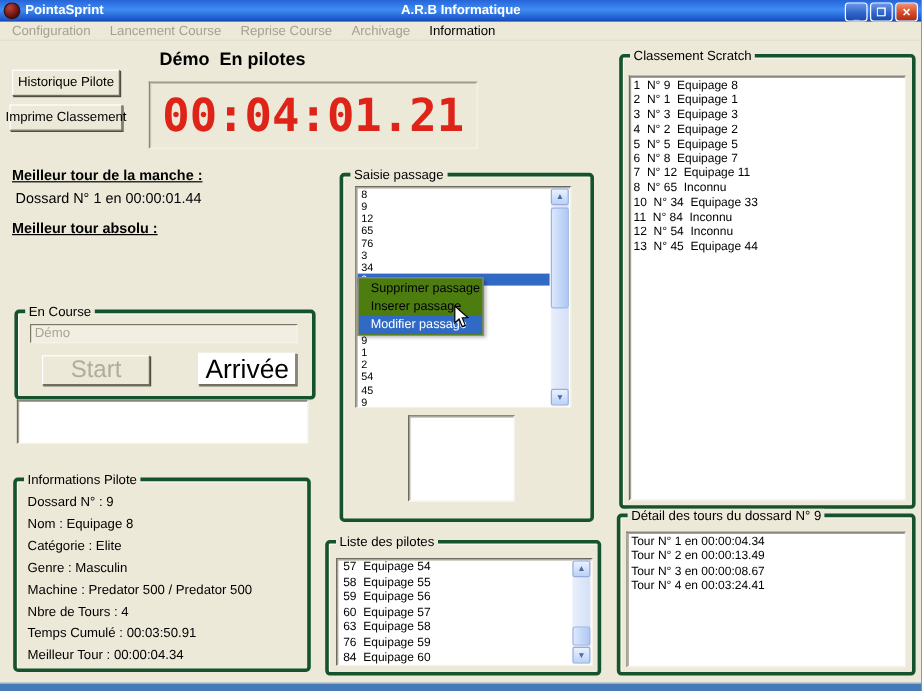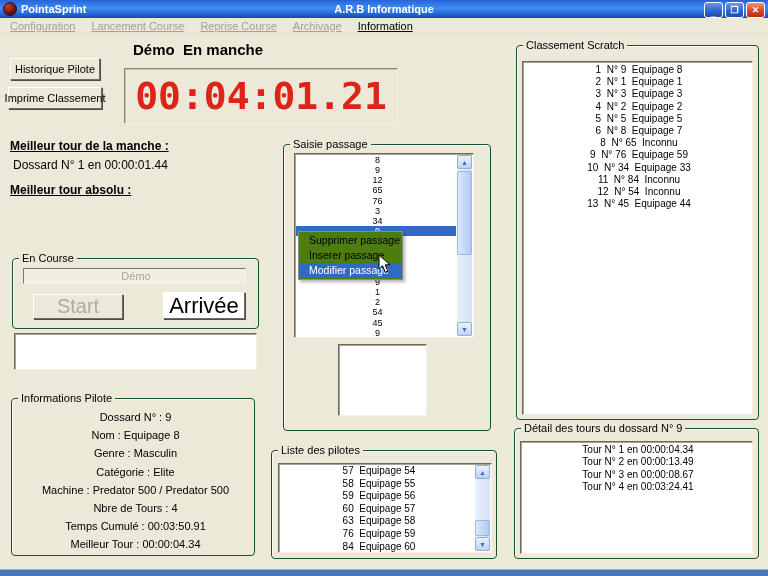--- a/index.html
+++ b/index.html
@@ -24,25 +24,25 @@
     font-size:9px;line-height:9px;color:#fff;font-weight:bold;
     background:linear-gradient(180deg,#6A96E8,#2E62C8 60%,#1E4AA8);}
   .winbtn.close{background:linear-gradient(180deg,#F0926E,#D6492A 55%,#B02E10);}
   .winbtn.min span{transform:translateY(3px);}
   
   .menubar{
     position:absolute;left:0;top:18px;width:768px;height:16px;
     display:flex;align-items:center;font-size:11px;padding-left:2px;box-sizing:border-box;
     border-bottom:1px solid #E2DFD0;
   }
-  .menu-item{padding:0 8px;white-space:pre;text-decoration:underline;}
+  .menu-item{padding:0 8px;white-space:pre;}
   .menu-item.disabled{color:#A5A192;}
   
-  .group{position:absolute;border:1px solid #14532d;border-radius:4px;
-    box-shadow:inset 1px 1px 0 rgba(255,255,255,.75);text-align:center;}
+  .group{position:absolute;border:3px solid #14532d;border-radius:4px;
+    box-shadow:inset 1px 1px 0 rgba(255,255,255,.75);}
   .glabel{position:absolute;top:-7px;left:6px;background:#ECE9D8;padding:0 3px;
     font-size:11px;white-space:pre;}
   .sunken{background:#fff;border:1px solid;border-color:#6E6B5E #F4F2E6 #F4F2E6 #6E6B5E;
     box-shadow:inset 1px 1px 0 #A6A390;}
   .btn{position:absolute;background:#ECE9D8;border:1px solid;
     border-color:#FFFFFF #706E60 #706E60 #FFFFFF;
     box-shadow:1px 1px 0 #504E44;display:flex;align-items:center;justify-content:center;
     font-size:11px;white-space:pre;cursor:default;}
   
   .btn-historique{left:10px;top:58px;width:88px;height:20px;}
@@ -134,21 +134,21 @@
       <div class="menu-item disabled">Configuration</div>
       <div class="menu-item disabled">Lancement Course</div>
       <div class="menu-item disabled">Reprise Course</div>
       <div class="menu-item disabled">Archivage</div>
       <div class="menu-item">Information</div>
     </div>
 
   <div class="btn btn-historique">Historique Pilote</div>
   <div class="btn btn-imprime">Imprime Classement</div>
 
-  <div class="heading">Démo  En manche</div>
+  <div class="heading">Démo  En pilotes</div>
 
   <div class="clock-box">
     <span class="clock">00:04:01.21</span>
   </div>
 
   <div class="lbl-underline lbl-manche">Meilleur tour de la manche :</div>
   <div class="val-manche">Dossard N° 1 en 00:00:01.44</div>
   <div class="lbl-underline lbl-absolu">Meilleur tour absolu :</div>
 
   <div class="group group-encourse">
@@ -158,22 +158,22 @@
     <div class="btn btn-arrivee">Arrivée</div>
   </div>
 
   <div class="sunken msg-box"></div>
 
   <div class="group group-infos">
     <span class="glabel">Informations Pilote</span>
     <div class="info-lines">
         <div class="info-line">Dossard N° : 9</div>
         <div class="info-line">Nom : Equipage 8</div>
+        <div class="info-line">Catégorie : Elite</div>
         <div class="info-line">Genre : Masculin</div>
-        <div class="info-line">Catégorie : Elite</div>
         <div class="info-line">Machine : Predator 500 / Predator 500</div>
         <div class="info-line">Nbre de Tours : 4</div>
         <div class="info-line">Temps Cumulé : 00:03:50.91</div>
         <div class="info-line">Meilleur Tour : 00:00:04.34</div>
       </div>
   </div>
 
   <div class="group group-saisie">
     <span class="glabel">Saisie passage</span>
     <div class="sunken saisie-list">
@@ -240,22 +240,22 @@
     <span class="glabel">Classement Scratch</span>
     <div class="sunken classement-list">
       <div class="pad"></div>
       <div>
           <div class="classement-item">1  N° 9  Equipage 8</div>
           <div class="classement-item">2  N° 1  Equipage 1</div>
           <div class="classement-item">3  N° 3  Equipage 3</div>
           <div class="classement-item">4  N° 2  Equipage 2</div>
           <div class="classement-item">5  N° 5  Equipage 5</div>
           <div class="classement-item">6  N° 8  Equipage 7</div>
+          <div class="classement-item">7  N° 12  Equipage 11</div>
           <div class="classement-item">8  N° 65  Inconnu</div>
-          <div class="classement-item">9  N° 76  Equipage 59</div>
           <div class="classement-item">10  N° 34  Equipage 33</div>
           <div class="classement-item">11  N° 84  Inconnu</div>
           <div class="classement-item">12  N° 54  Inconnu</div>
           <div class="classement-item">13  N° 45  Equipage 44</div>
         </div>
     </div>
   </div>
 
   <div class="group group-detail">
     <span class="glabel">Détail des tours du dossard N° 9</span>

